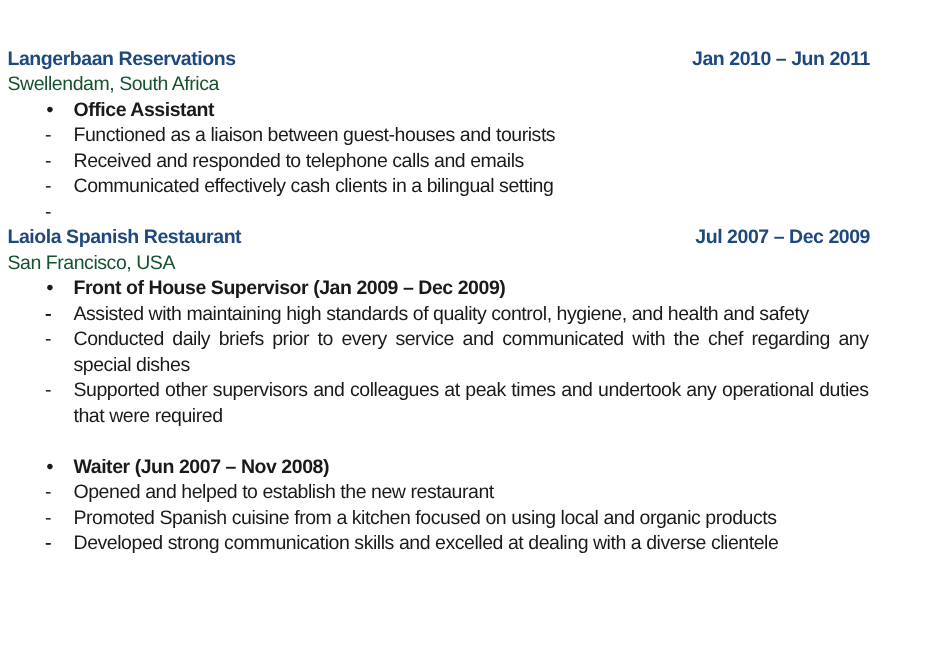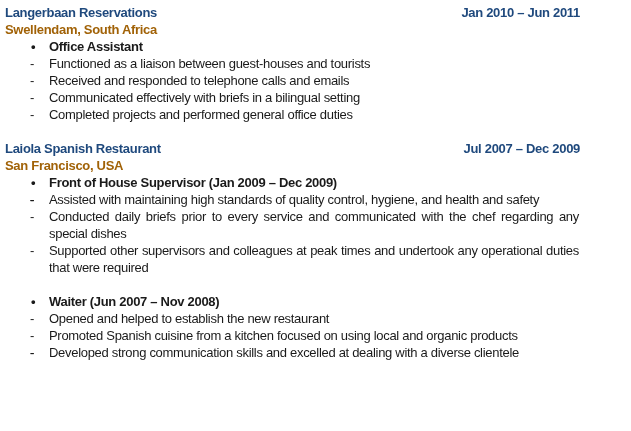--- a/index.html
+++ b/index.html
@@ -14,36 +14,36 @@
     font-family: "Liberation Sans", sans-serif;
     font-size: 13px;
     letter-spacing: -0.3px;
     line-height: 17px;
     color: #1a1a1a;
   }
   .page {
     padding: 4px 6px 0 5px;
     box-sizing: border-box;
     width: 586px;
+    margin-top: 26px;
   }
   .job + .job {
     margin-top: 17px;
   }
   .job-header {
     display: flex;
     justify-content: space-between;
     align-items: baseline;
   }
   .company, .dates {
     font-weight: bold;
     color: #1F497D;
   }
   .location {
-    color: #a16207;
-    font-weight: bold;
+    color: #14532d;
   }
   .role + .role {
     margin-top: 17px;
   }
   .role-title-line {
     position: relative;
     padding-left: 44px;
     font-weight: bold;
   }
   .bullet-marker {
@@ -84,25 +84,24 @@
       <div class="item">
         <span class="dash-marker">-</span>
         <span>Functioned as a liaison between guest-houses and tourists</span>
       </div>
       <div class="item">
         <span class="dash-marker">-</span>
         <span>Received and responded to telephone calls and emails</span>
       </div>
       <div class="item">
         <span class="dash-marker">-</span>
-        <span>Communicated effectively with briefs in a bilingual setting</span>
+        <span>Communicated effectively cash clients in a bilingual setting</span>
       </div>
       <div class="item">
         <span class="dash-marker">-</span>
-        <span>Completed projects and performed general office duties</span>
       </div>
     </div>
   </div>
 
   <div class="job">
     <div class="job-header">
       <span class="company">Laiola Spanish Restaurant</span>
       <span class="dates">Jul 2007 – Dec 2009</span>
     </div>
     <div class="location">San Francisco, USA</div>

